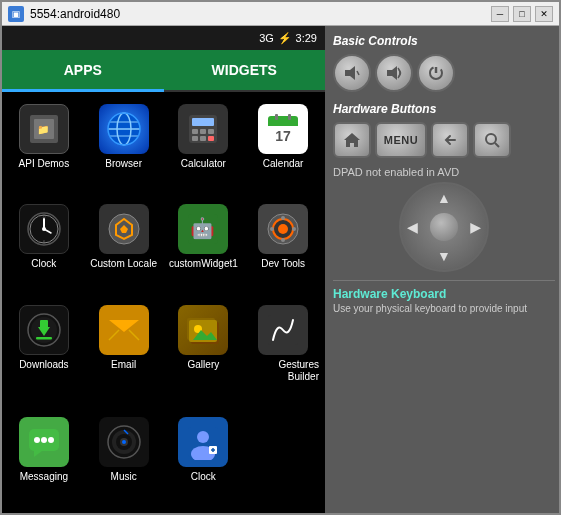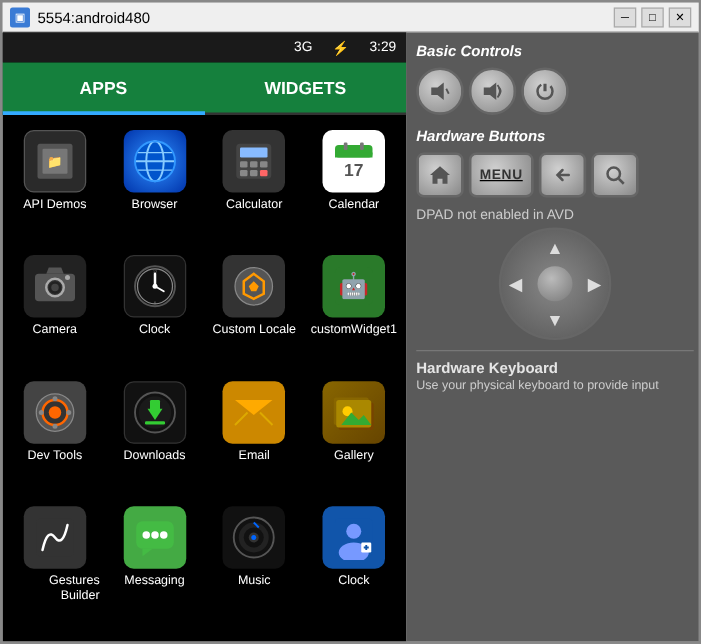--- a/index.html
+++ b/index.html
@@ -75,21 +75,21 @@
     
     .status-bar {
       height: 24px;
       background: #1a1a1a;
       display: flex;
       align-items: center;
       justify-content: flex-end;
       padding: 0 8px;
       color: white;
       font-size: 11px;
-      gap: 16px;
+      gap: 4px;
     }
 
     
     .tab-bar {
       height: 42px;
       background: #15803d;
       display: flex;
       align-items: stretch;
       border-bottom: 2px solid #333;
     }
@@ -181,21 +181,20 @@
       cursor: pointer;
       font-size: 14px;
       color: #555;
       border: 2px solid #666;
     }
 
     .hw-buttons-row {
       display: flex;
       gap: 4px;
       margin-bottom: 8px;
-      text-decoration: underline;
     }
     .hw-btn {
       height: 36px;
       background: radial-gradient(circle at 40% 35%, #d0d0d0, #888);
       border-radius: 6px;
       display: flex;
       align-items: center;
       justify-content: center;
       cursor: pointer;
       color: #333;
@@ -251,21 +250,21 @@
     .dpad-down { bottom: 6px; left: 50%; transform: translateX(-50%); }
     .dpad-left { left: 6px; top: 50%; transform: translateY(-50%); }
     .dpad-right { right: 6px; top: 50%; transform: translateY(-50%); }
 
     .hw-keyboard-section {
       margin-top: 6px;
       padding-top: 6px;
       border-top: 1px solid #777;
     }
     .hw-keyboard-title {
-      color: #e5e5e5;
+      color: #5eead4;
       font-size: 12px;
       font-weight: bold;
     }
     .hw-keyboard-desc {
       color: #ccc;
       font-size: 10px;
       margin-top: 2px;
     }
 
     
@@ -376,33 +375,20 @@
             <rect x="3" y="5" width="30" height="10" rx="3" fill="#33aa33"></rect>
             <rect x="3" y="11" width="30" height="4" fill="#33aa33"></rect>
             <text x="18" y="30" text-anchor="middle" fill="#555" font-size="14" font-family="Arial" font-weight="bold">17</text>
             <rect x="10" y="3" width="3" height="6" rx="1" fill="#777"></rect>
             <rect x="23" y="3" width="3" height="6" rx="1" fill="#777"></rect>
           </svg>
         </div>
         <span class="app-label">Calendar</span>
       </div>
 
-      <div class="app-item">
-        <div class="app-icon icon-camera">
-          <svg viewBox="0 0 36 36">
-            <rect x="2" y="8" width="32" height="22" rx="3" fill="#555"></rect>
-            <polygon points="11,8 13,3 23,3 25,8" fill="#555"></polygon>
-            <circle cx="18" cy="19" r="7" fill="#333" stroke="#aaa" stroke-width="2"></circle>
-            <circle cx="18" cy="19" r="5" fill="#222"></circle>
-            <circle cx="18" cy="19" r="3" fill="#444"></circle>
-            <circle cx="28" cy="11" r="2" fill="#aaa"></circle>
-          </svg>
-        </div>
-        <span class="app-label">Camera</span>
-      </div>
 
       <div class="app-item">
         <div class="app-icon icon-clock">
           <svg viewBox="0 0 36 36">
             <circle cx="18" cy="18" r="16" fill="#111" stroke="#555" stroke-width="1.5"></circle>
             <circle cx="18" cy="18" r="14" fill="#111" stroke="#888" stroke-width="1"></circle>
             <line x1="18" y1="18" x2="18" y2="8" stroke="white" stroke-width="2" stroke-linecap="round"></line>
             <line x1="18" y1="18" x2="25" y2="22" stroke="white" stroke-width="1.5" stroke-linecap="round"></line>
             <circle cx="18" cy="18" r="2" fill="white"></circle>
             <text x="18" y="7" text-anchor="middle" fill="#888" font-size="3">12</text>

